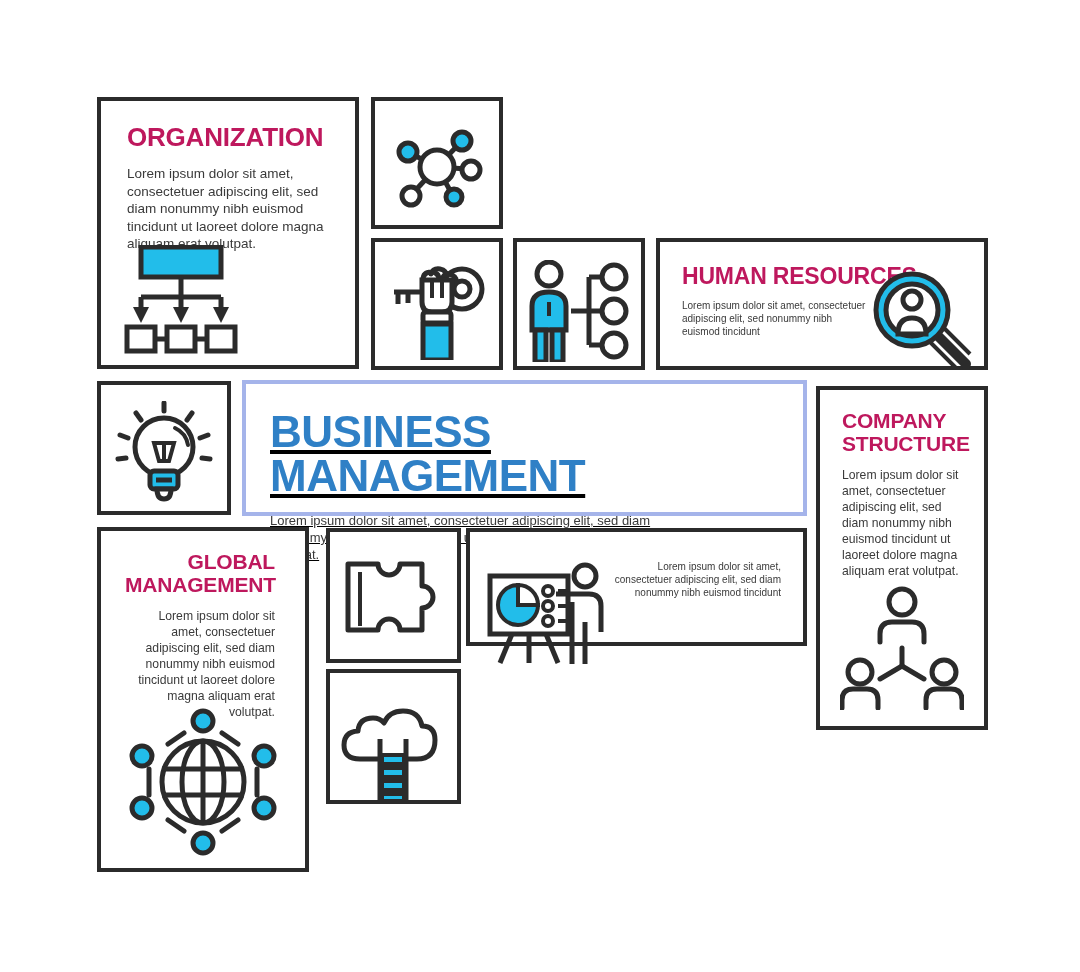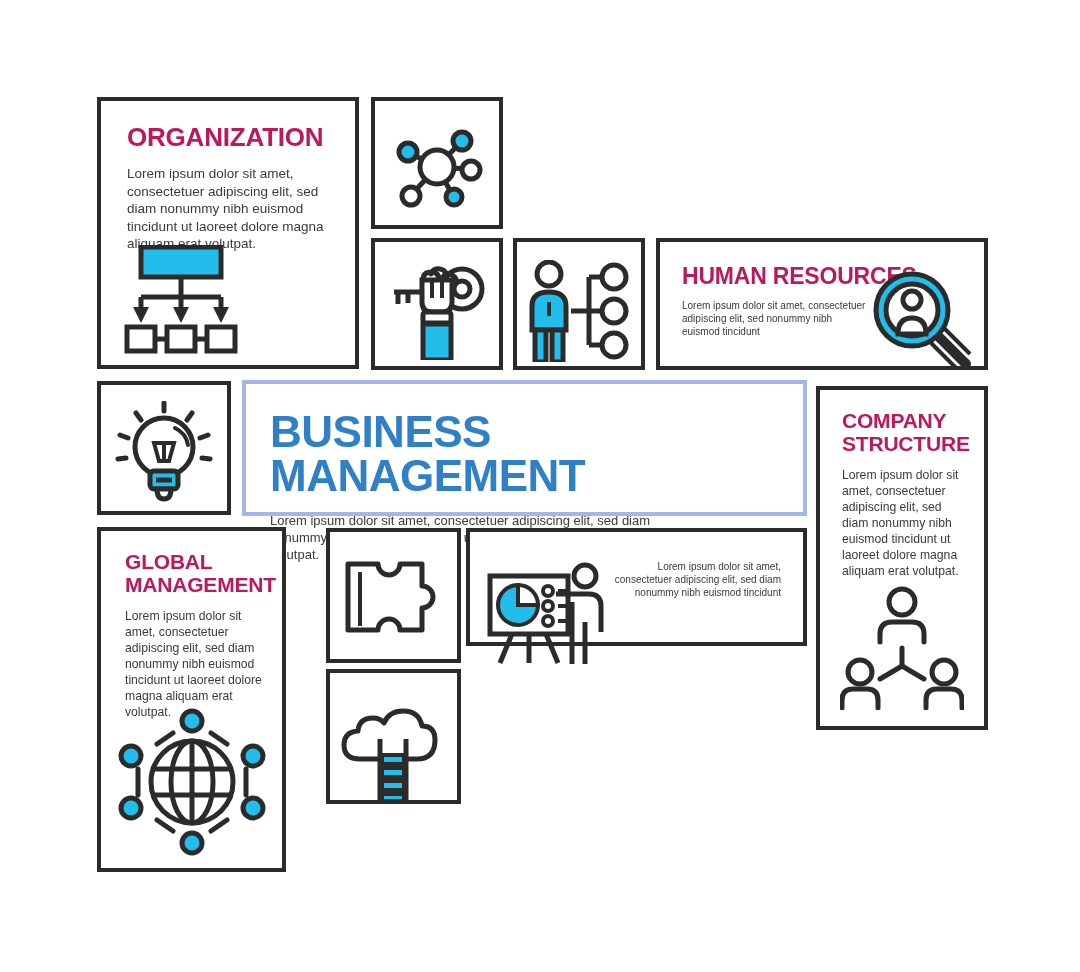--- a/index.html
+++ b/index.html
@@ -27,20 +27,21 @@
     background: #ffffff;
   }
   .panel.icon-only {
     border-width: 4px;
   }
   .banner {
     position: absolute;
     box-sizing: border-box;
     border: 4px solid #a5b4ea;
     background: #ffffff;
+    text-decoration: underline;
   }
 
   
   .ttl {
     font-weight: bold;
     color: #be185d;
     letter-spacing: -0.2px;
     line-height: 1.08;
     margin: 0;
   }
@@ -251,21 +252,21 @@
 
         <circle cx="20" cy="86" r="12" fill="#fff" stroke="#2b2b2b" stroke-width="5"></circle>
         <path d="M2 122 v-8 q0 -11 11 -11 h14 q11 0 11 11 v8" fill="none" stroke="#2b2b2b" stroke-width="5" stroke-linecap="round"></path>
 
         <circle cx="104" cy="86" r="12" fill="#fff" stroke="#2b2b2b" stroke-width="5"></circle>
         <path d="M86 122 v-8 q0 -11 11 -11 h14 q11 0 11 11 v8" fill="none" stroke="#2b2b2b" stroke-width="5" stroke-linecap="round"></path>
       </svg>
     </span>
   </div>
 
-  <div class="panel pad-global" style="left:97px; top:527px; width:189px; height:345px;">
+  <div class="panel pad-global" style="left:97px; top:527px; width:212px; height:345px;text-align:right;">
     <h2 class="ttl t-global" style="width:150px;">GLOBAL MANAGEMENT</h2>
     <p class="body-txt b-12" style="margin-top:13px; width:150px;">Lorem ipsum dolor sit amet, consectetuer adipiscing elit, sed diam nonummy nibh euismod tincidunt ut laoreet dolore magna aliquam erat volutpat.</p>
     <span class="center-icon" style="top:176px;">
       <svg width="150" height="150" viewBox="0 0 150 150">
 
         <g stroke="#2b2b2b" stroke-width="5" stroke-linecap="round">
           <line x1="56" y1="26" x2="40" y2="37"></line>
           <line x1="94" y1="26" x2="110" y2="37"></line>
           <line x1="21" y1="62" x2="21" y2="88"></line>
           <line x1="129" y1="62" x2="129" y2="88"></line>

